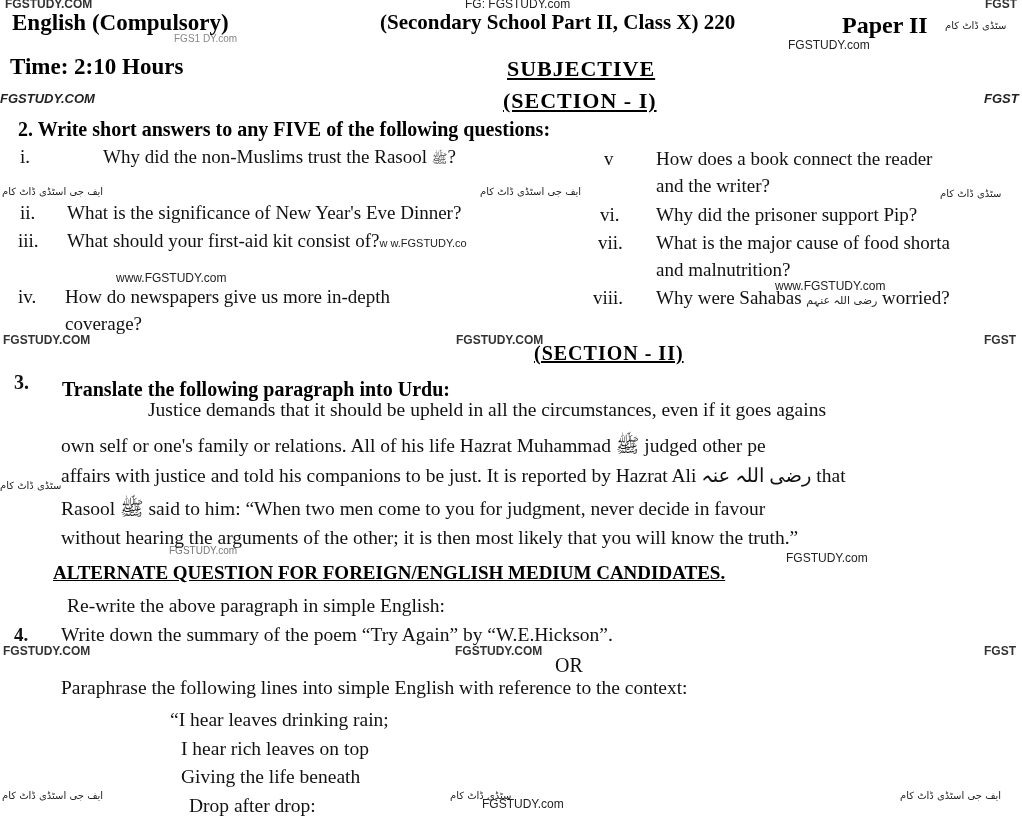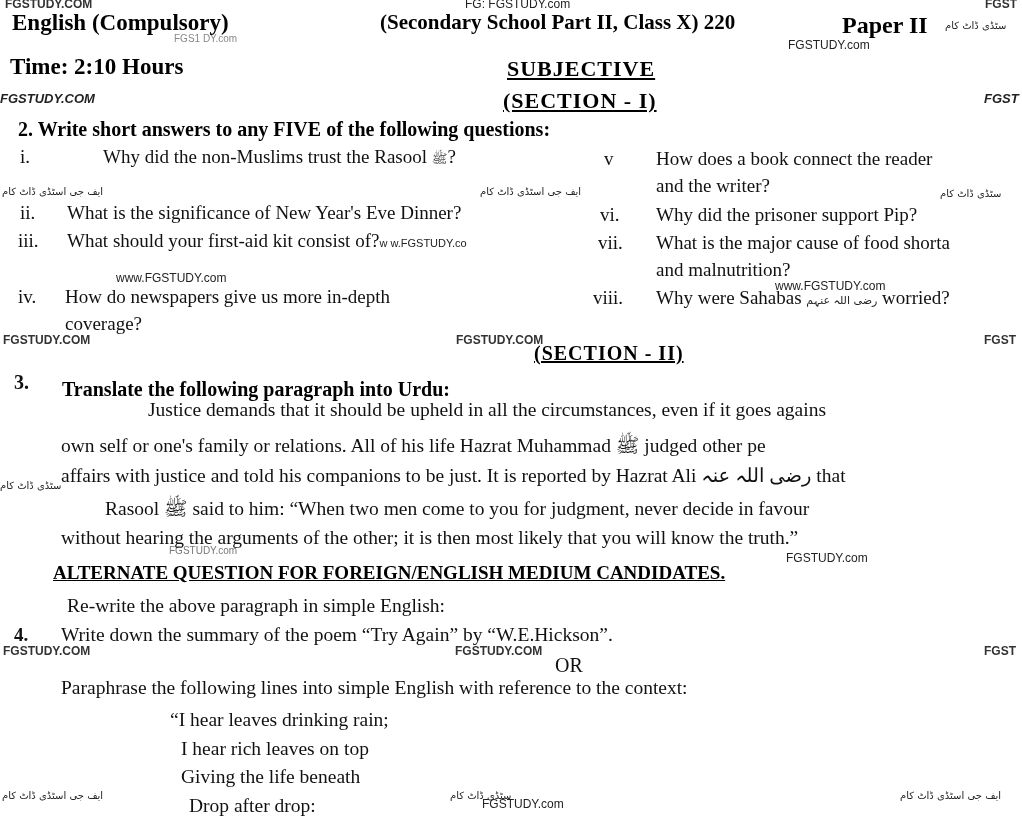--- a/index.html
+++ b/index.html
@@ -99,21 +99,21 @@
 </div>
 
 <div class="abs sec" style="left:500px;top:342px;font-size:20px;margin-left:34px;">(SECTION - II)</div>
 
 <div class="abs num" style="left:14px;top:371px;font-weight:bold;font-size:20px;">3.</div>
 <div class="abs qhead" style="left:62px;top:378px;">Translate the following paragraph into Urdu:</div>
 
 <div class="abs para" style="left:148px;top:399px;">Justice demands that it should be upheld in all the circumstances, even if it goes agains</div>
 <div class="abs para" style="left:61px;top:434px;">own self or one's family or relations. All of his life Hazrat Muhammad ﷺ judged other pe</div>
 <div class="abs para" style="left:61px;top:464px;">affairs with justice and told his companions to be just. It is reported by Hazrat Ali رضی اللہ عنہ that</div>
-<div class="abs para" style="left:61px;top:497px;margin-left:44px;">Rasool ﷺ said to him: “When two men come to you for judgment, never decide in favour</div>
+<div class="abs para" style="left:61px;top:497px;">Rasool ﷺ said to him: “When two men come to you for judgment, never decide in favour</div>
 <div class="abs para" style="left:61px;top:527px;">without hearing the arguments of the other; it is then most likely that you will know the truth.”</div>
 
 <div class="abs alt" style="left:53px;top:562px;">ALTERNATE QUESTION FOR FOREIGN/ENGLISH MEDIUM CANDIDATES.</div>
 <div class="abs para" style="left:67px;top:595px;">Re-write the above paragraph in simple English:</div>
 
 <div class="abs num" style="left:14px;top:624px;font-weight:bold;">4.</div>
 <div class="abs para" style="left:61px;top:624px;">Write down the summary of the poem “Try Again” by “W.E.Hickson”.</div>
 
 <div class="abs para" style="left:555px;top:654px;font-size:20px;">OR</div>
 

